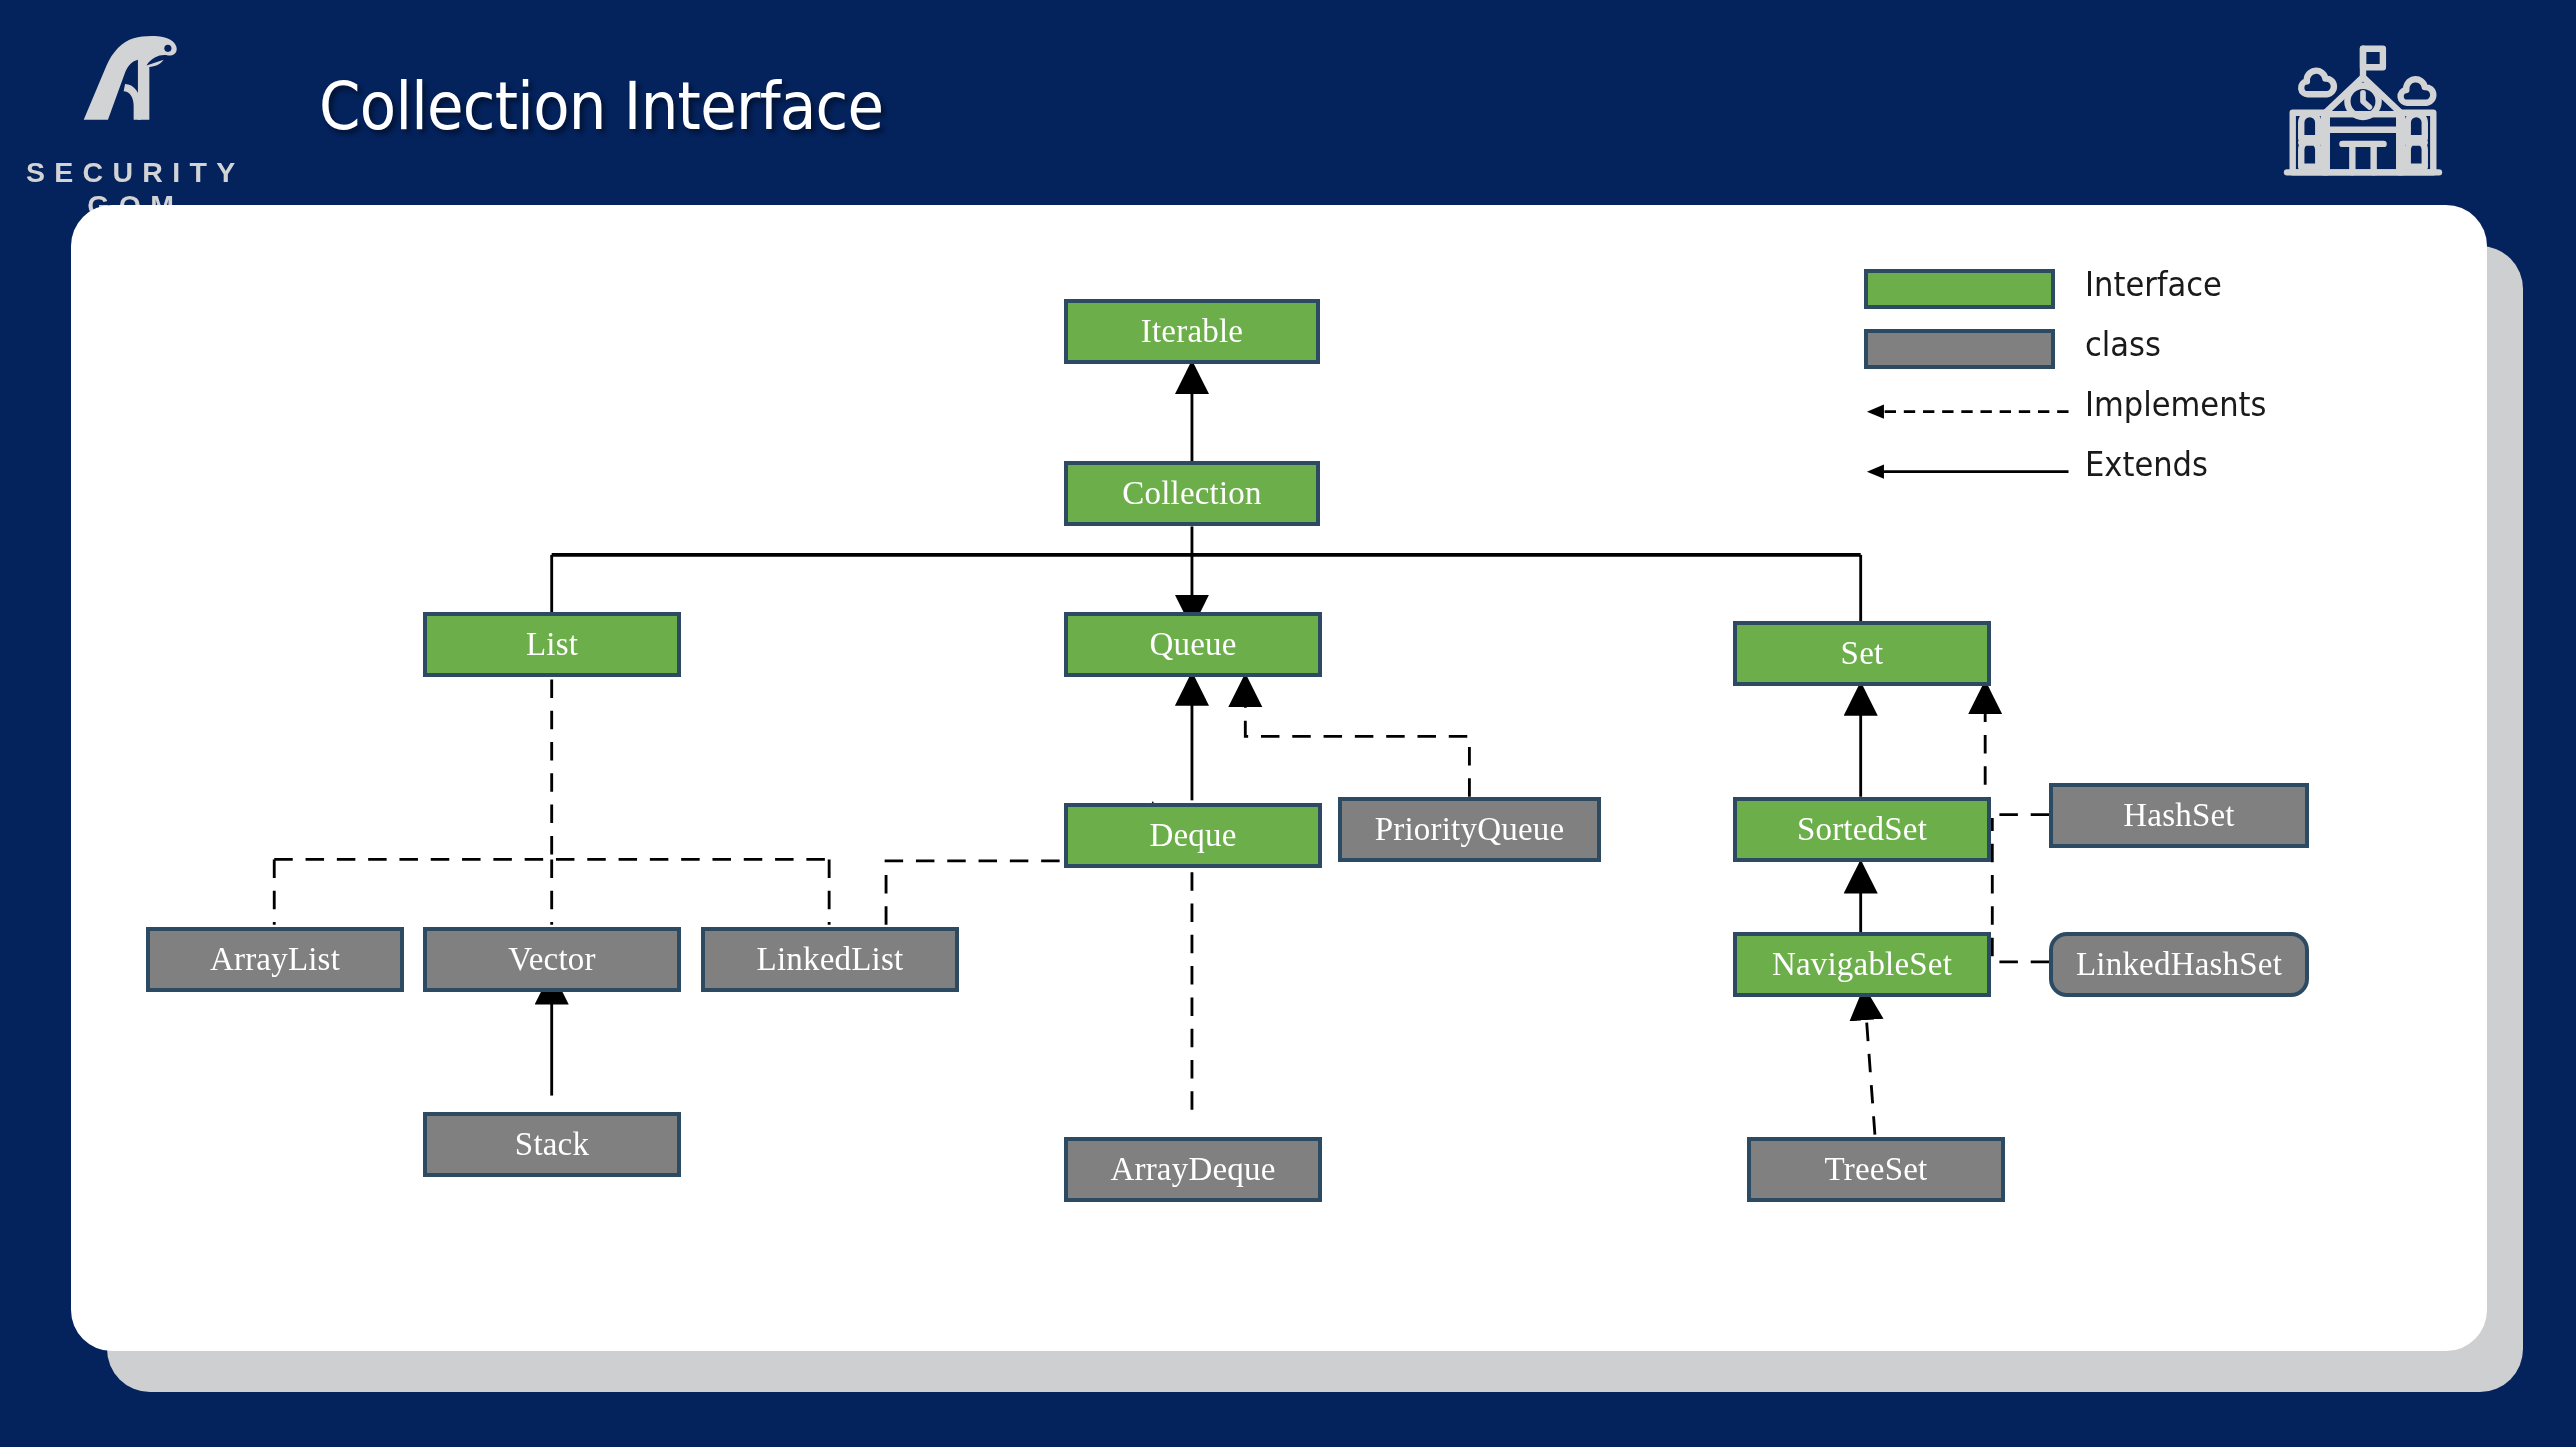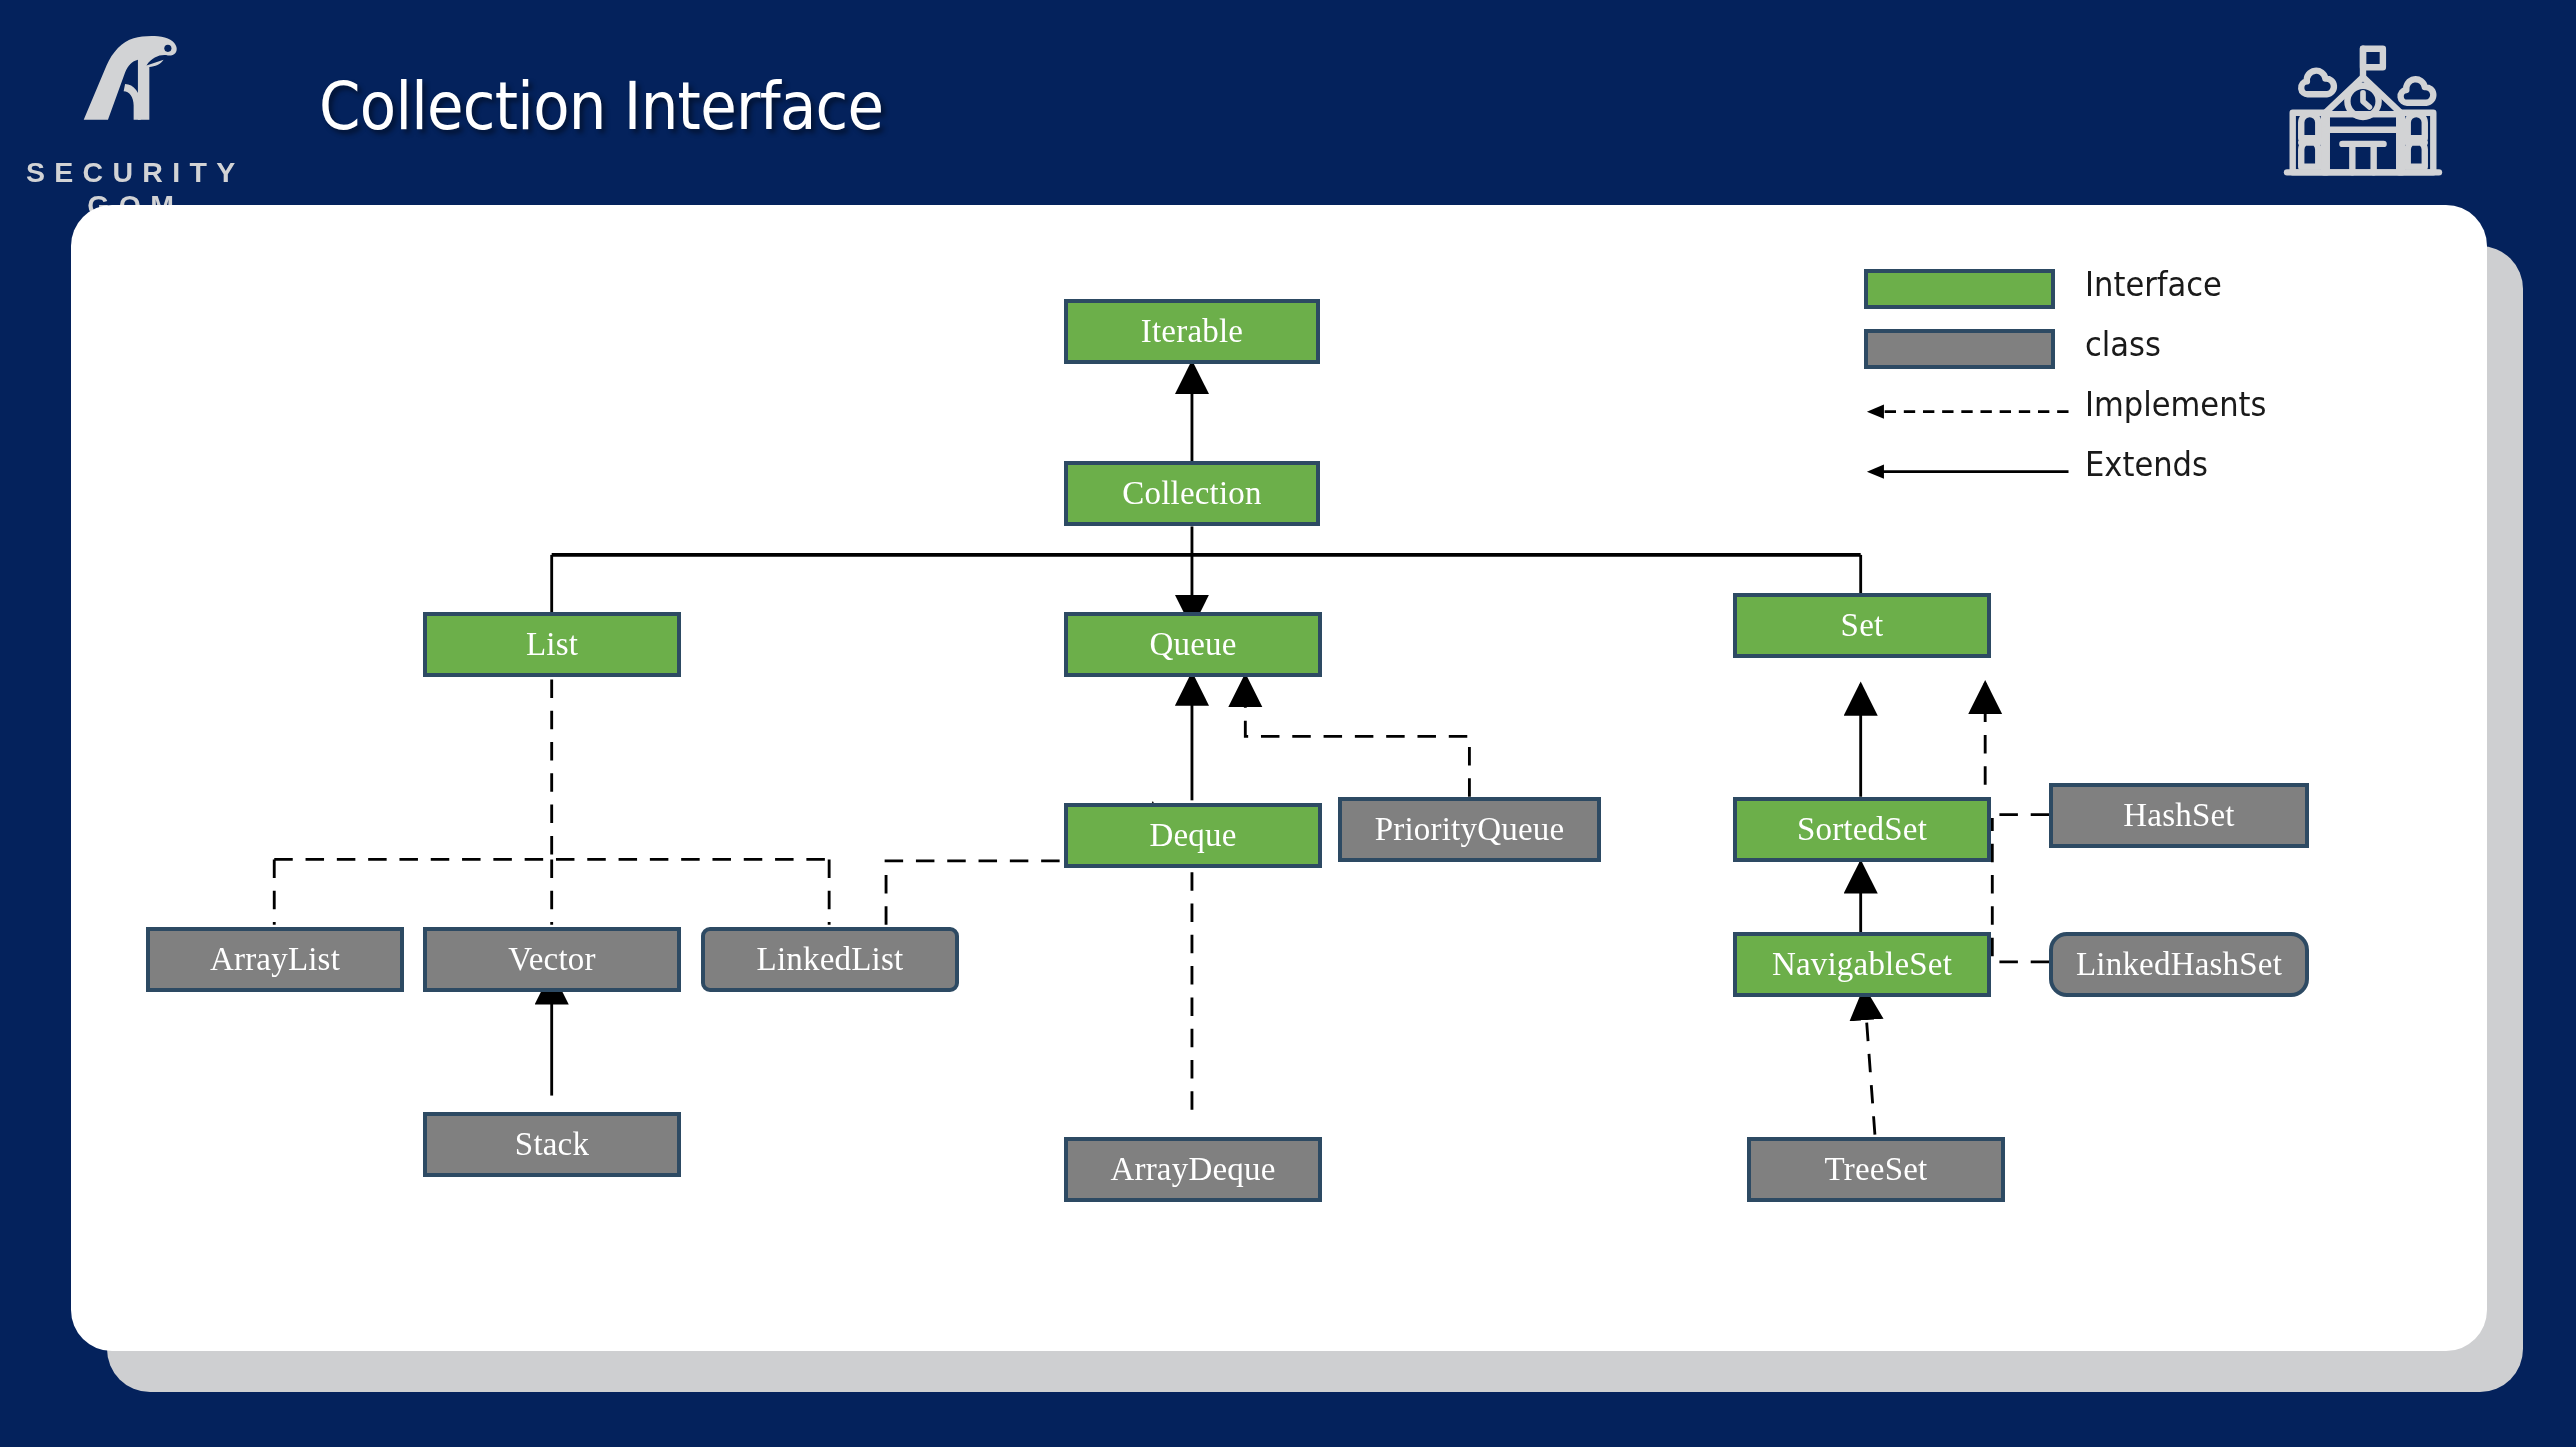--- a/index.html
+++ b/index.html
@@ -194,21 +194,21 @@
     </div>
 
   <div class="node iface" style="left:423px;top:612px;width:258px;height:65px;">
     <span>List</span>
     </div>
 
   <div class="node iface" style="left:1064px;top:612px;width:258px;height:65px;">
     <span>Queue</span>
     </div>
 
-  <div class="node iface" style="left:1733px;top:593px;width:258px;height:65px;">
+  <div class="node iface" style="left:1733px;top:621px;width:258px;height:65px;">
     <span>Set</span>
     </div>
 
   <div class="node iface" style="left:1064px;top:803px;width:258px;height:65px;">
     <span>Deque</span>
     </div>
 
   <div class="node klass" style="left:1338px;top:797px;width:263px;height:65px;text-align:right;">
     <span>PriorityQueue</span>
     </div>
@@ -222,21 +222,21 @@
     </div>
 
   <div class="node klass" style="left:146px;top:927px;width:258px;height:65px;">
     <span>ArrayList</span>
     </div>
 
   <div class="node klass" style="left:423px;top:927px;width:258px;height:65px;">
     <span>Vector</span>
     </div>
 
-  <div class="node klass" style="left:701px;top:927px;width:258px;height:65px;border-radius:9px;">
+  <div class="node klass" style="left:701px;top:927px;width:258px;height:65px;">
     <span>LinkedList</span>
     </div>
 
   <div class="node iface" style="left:1733px;top:932px;width:258px;height:65px;">
     <span>NavigableSet</span>
     </div>
 
   <div class="node klass" style="left:2049px;top:932px;width:260px;height:65px;border-radius:18px;">
     <span>LinkedHashSet</span>
     </div>

